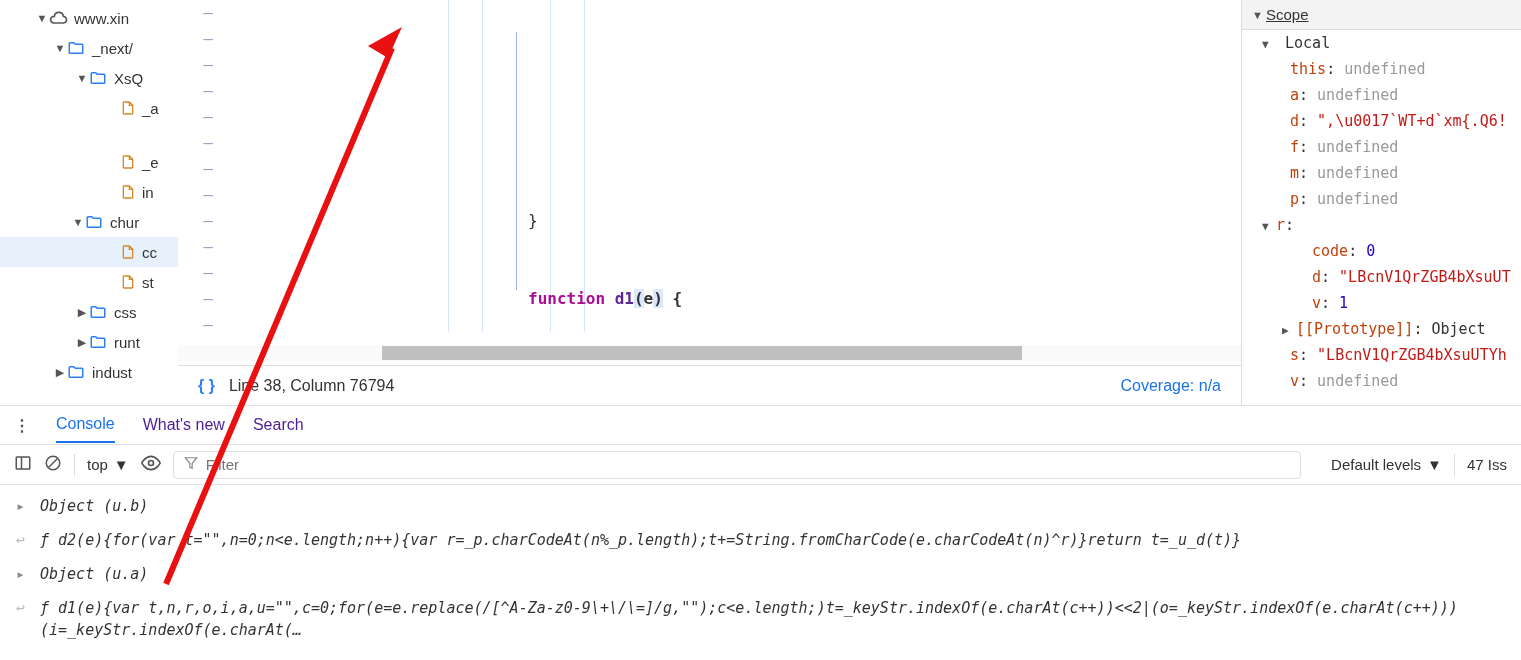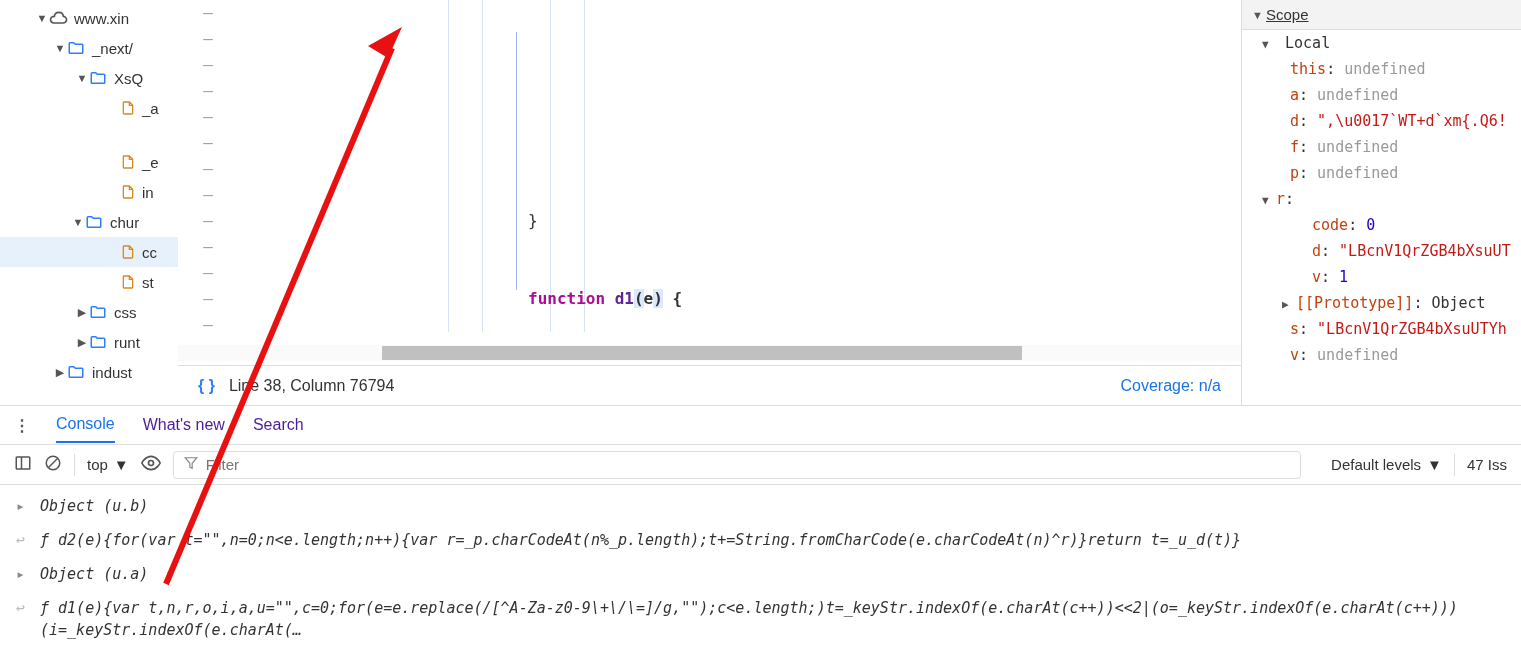--- a/index.html
+++ b/index.html
@@ -258,20 +258,21 @@
     </div>
     <div class="scope-row" style="padding-left:20px;">
       <span class="scope-toggle">▼</span>
       <span>Local</span>
     </div>
     <div id="scope-rows">
         <div class="scope-row" style="padding-left: 34px;"><span class="scope-toggle"></span><span class="prop">this</span><span>: </span><span class="val-undef">undefined</span></div>
         <div class="scope-row" style="padding-left: 34px;"><span class="scope-toggle"></span><span class="prop">a</span><span>: </span><span class="val-undef">undefined</span></div>
         <div class="scope-row" style="padding-left: 34px;"><span class="scope-toggle"></span><span class="prop">d</span><span>: </span><span class="val-str">",\u0017`WT+d`xm{.Q6!</span></div>
         <div class="scope-row" style="padding-left: 34px;"><span class="scope-toggle"></span><span class="prop">f</span><span>: </span><span class="val-undef">undefined</span></div>
+        <div class="scope-row" style="padding-left: 34px;"><span class="scope-toggle"></span><span class="prop">m</span><span>: </span><span class="val-undef">undefined</span></div>
         <div class="scope-row" style="padding-left: 34px;"><span class="scope-toggle"></span><span class="prop">p</span><span>: </span><span class="val-undef">undefined</span></div>
         <div class="scope-row" style="padding-left: 20px;"><span class="scope-toggle">▼</span><span class="prop">r</span><span>: </span><span class="val-obj"></span></div>
         <div class="scope-row" style="padding-left: 56px;"><span class="scope-toggle"></span><span class="prop">code</span><span>: </span><span class="val-num">0</span></div>
         <div class="scope-row" style="padding-left: 56px;"><span class="scope-toggle"></span><span class="prop">d</span><span>: </span><span class="val-str">"LBcnV1QrZGB4bXsuUT</span></div>
         <div class="scope-row" style="padding-left: 56px;"><span class="scope-toggle"></span><span class="prop">v</span><span>: </span><span class="val-num">1</span></div>
         <div class="scope-row" style="padding-left: 40px;"><span class="scope-toggle">▶</span><span class="prop">[[Prototype]]</span><span>: </span><span class="val-obj">Object</span></div>
         <div class="scope-row" style="padding-left: 34px;"><span class="scope-toggle"></span><span class="prop">s</span><span>: </span><span class="val-str">"LBcnV1QrZGB4bXsuUTYh</span></div>
         <div class="scope-row" style="padding-left: 34px;"><span class="scope-toggle"></span><span class="prop">v</span><span>: </span><span class="val-undef">undefined</span></div>
       </div>
   </div>

